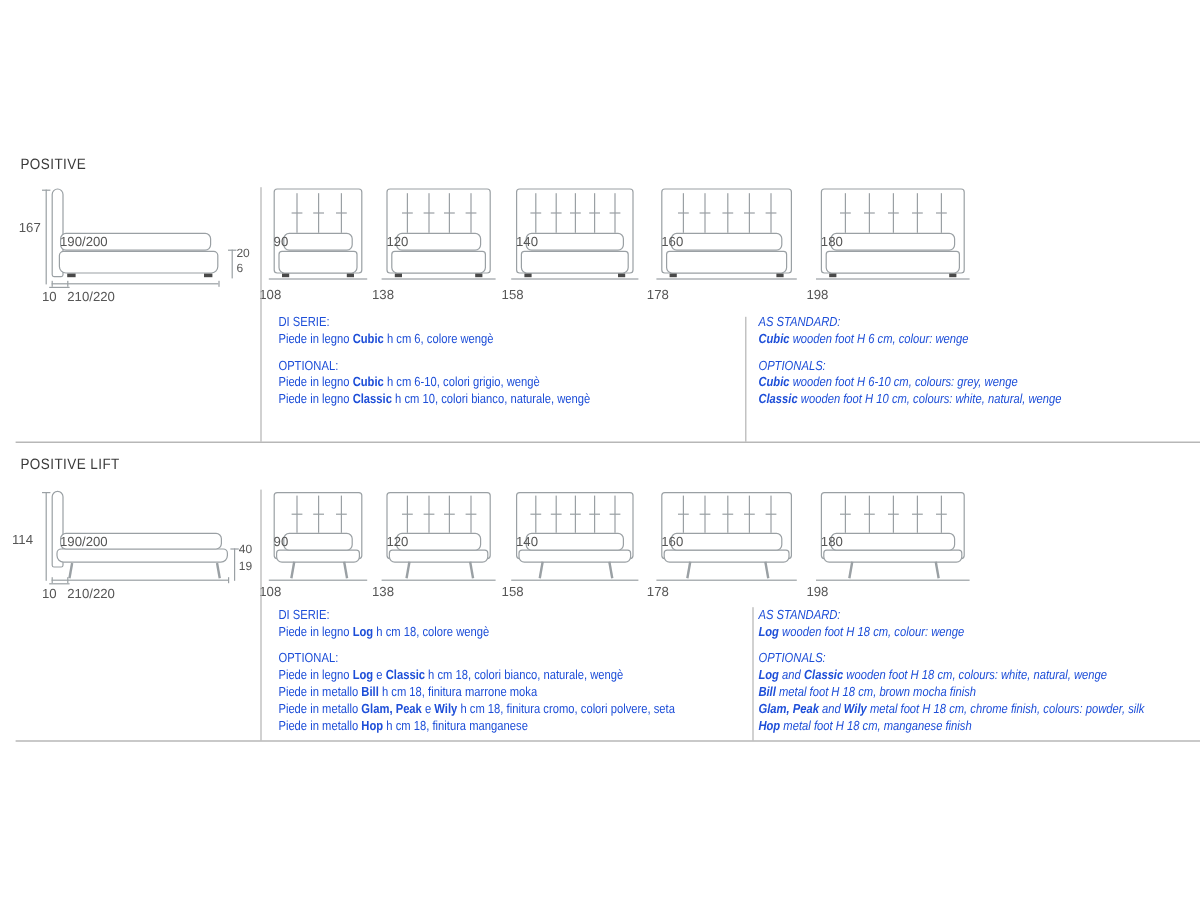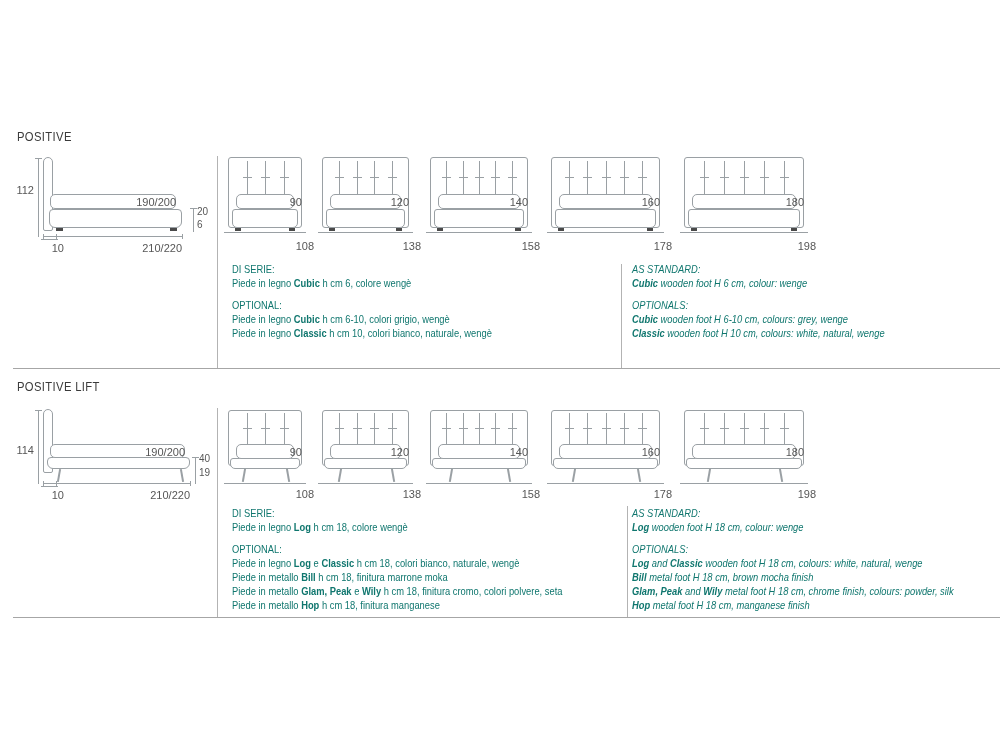--- a/index.html
+++ b/index.html
@@ -3,44 +3,44 @@
 <meta charset="utf-8">
 <style>
   html,body{margin:0;padding:0;background:#fff;}
   .sheet{position:relative;width:1000px;height:751px;background:#ffffff;overflow:hidden;
          font-family:"Liberation Sans",sans-serif;}
   .layer{position:absolute;left:0;top:0;width:100%;height:100%;}
   .sec-title{position:absolute;left:17px;font-size:12.5px;font-weight:500;color:#3a3a3a;
              letter-spacing:.4px;transform:scaleX(.9);transform-origin:0 0;white-space:nowrap;}
   .vline{position:absolute;width:1px;background:#b3b3b3;}
   .hline{position:absolute;left:13px;right:0;height:1px;background:#a6a6a6;}
-  .specs{position:absolute;color:#0f766e;}
+  .specs{position:absolute;color:#1d4ed8;}
   .sc{transform:scaleX(.85);transform-origin:0 0;width:560px;}
   .sh,.sl{font-size:11px;line-height:14px;white-space:nowrap;}
   .gap{margin-top:8px;}
   .en{font-style:italic;}
   b{font-weight:bold;}
   .box{position:absolute;box-sizing:border-box;border:1px solid #9aa0a4;background:#fff;}
   .ln{position:absolute;background:#9aa0a4;}
   .lbl{position:absolute;color:#565656;font-size:11px;line-height:12px;white-space:nowrap;}
-  .ctr{text-align:right;}
+  .ctr{text-align:left;}
   .ft{position:absolute;background:#4a4a4a;}
   .leg{position:absolute;width:2px;background:#9aa0a4;}
 </style>
 </head>
 <body>
 
 <div class="sheet">
 
   <div class="layer">
     <div class="sec-title" style="top:130px">POSITIVE</div>
     <div class="layer" id="side0">
         <div class="ln" style="left: 38px; top: 158px; width: 1px; height: 79px;"></div>
         <div class="ln" style="left: 35px; top: 158px; width: 7px; height: 1px;"></div>
-        <div class="lbl" style="left: 10px; top: 184px; width: 24px; text-align: right;">112</div>
+        <div class="lbl" style="left: 10px; top: 184px; width: 24px; text-align: right;">167</div>
         <div class="box" style="left: 43px; top: 157px; width: 10px; height: 74px; border-radius: 5px 5px 2px 2px;"></div>
         <div class="box" style="left: 49px; top: 209px; width: 133px; height: 19px; border-radius: 4px 4px 6px 6px;"></div>
         <div class="box" style="left: 50px; top: 194px; width: 126px; height: 15px; border-radius: 5px;"></div>
         <div class="lbl ctr" style="left: 50px; top: 196px; width: 126px;">190/200</div>
         <div class="ft" style="left: 56px; top: 228px; width: 7px; height: 3px;"></div>
         <div class="ft" style="left: 170px; top: 228px; width: 7px; height: 3px;"></div>
         <div class="ln" style="left: 193px; top: 208px; width: 1px; height: 24px;"></div>
         <div class="ln" style="left: 190px; top: 208px; width: 7px; height: 1px;"></div>
         <div class="lbl" style="left: 197px; top: 206px; font-size: 10px;">20</div>
         <div class="lbl" style="left: 197px; top: 219px; font-size: 10px;">6</div>
@@ -162,21 +162,21 @@
     </div>
 
     <div class="hline" style="top:368px"></div>
   </div>
 
   <div class="layer">
     <div class="sec-title" style="top:380px">POSITIVE LIFT</div>
     <div class="layer" id="side1">
         <div class="ln" style="left: 38px; top: 410px; width: 1px; height: 74px;"></div>
         <div class="ln" style="left: 35px; top: 410px; width: 7px; height: 1px;"></div>
-        <div class="lbl" style="left: 10px; top: 444px; width: 24px; text-align: right;">114</div>
+        <div class="lbl" style="left: 10px; top: 444px; width: 24px; ">114</div>
         <div class="box" style="left: 43px; top: 409px; width: 10px; height: 64px; border-radius: 5px 5px 2px 2px;"></div>
         <div class="box" style="left: 47px; top: 457px; width: 143px; height: 12px; border-radius: 4px 4px 6px 6px;"></div>
         <div class="box" style="left: 50px; top: 444px; width: 135px; height: 14px; border-radius: 5px;"></div>
         <div class="lbl ctr" style="left: 50px; top: 446px; width: 135px;">190/200</div>
         <div class="leg" style="left: 58px; top: 469px; height: 13px; transform: rotate(10deg);"></div>
         <div class="leg" style="left: 181px; top: 469px; height: 13px; transform: rotate(-10deg);"></div>
         <div class="ln" style="left: 195px; top: 457px; width: 1px; height: 27px;"></div>
         <div class="ln" style="left: 192px; top: 457px; width: 7px; height: 1px;"></div>
         <div class="lbl" style="left: 199px; top: 453px; font-size: 10px;">40</div>
         <div class="lbl" style="left: 199px; top: 467px; font-size: 10px;">19</div>

